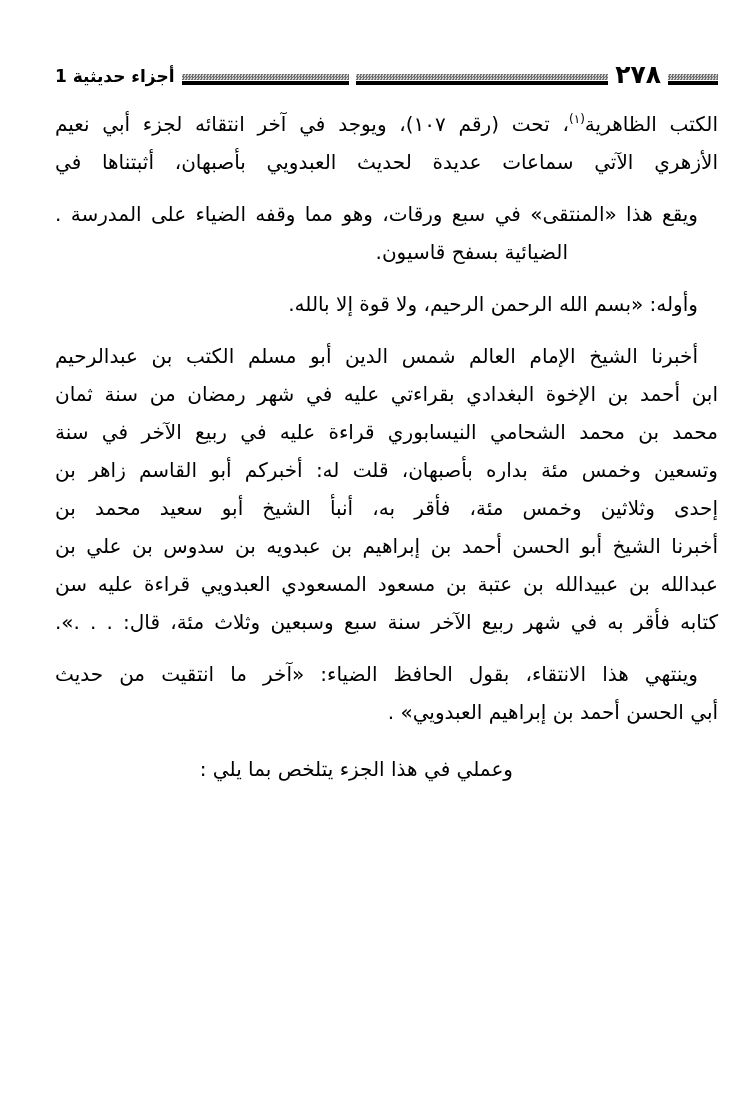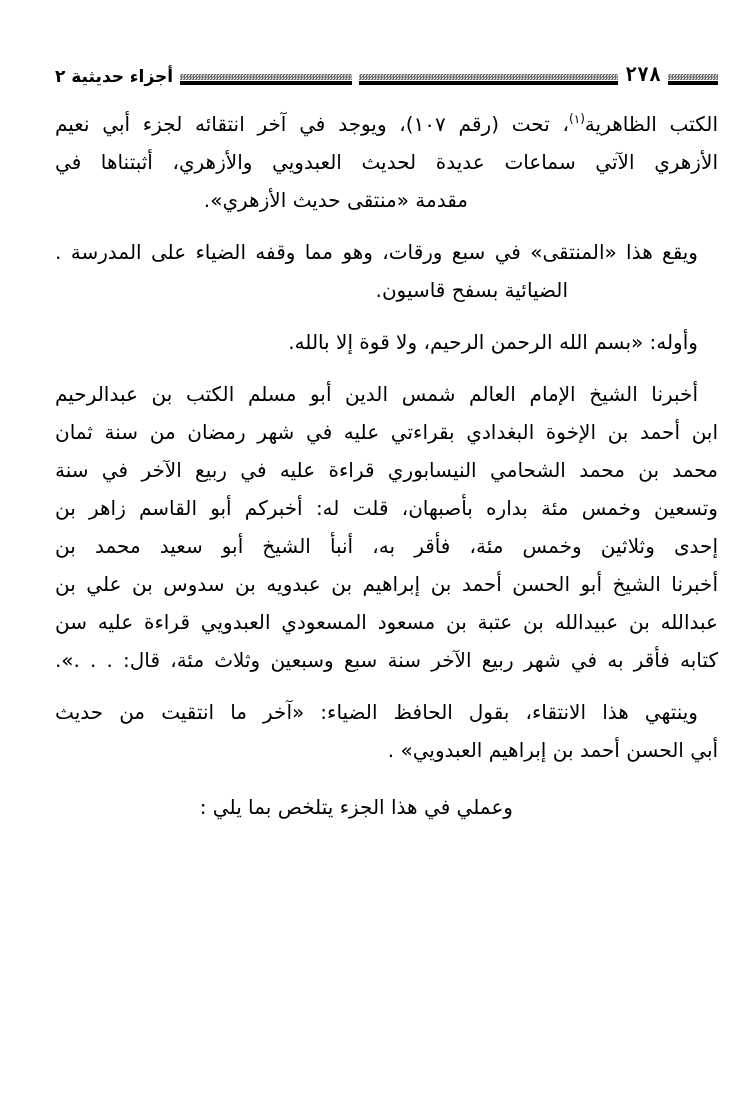--- a/index.html
+++ b/index.html
@@ -11,21 +11,21 @@
   .inner{padding:52px 36px 0 55px;}
 
   
   .header{display:flex;align-items:center;gap:7px;height:40px;}
   .rule{display:flex;flex-direction:column;transform:translateY(7px);}
   .rule .gray{height:6px;background:repeating-conic-gradient(#6f6f6f 0% 25%, #cfcfcf 0% 50%);background-size:3px 3px;}
   .rule .black{height:4px;background:#000;margin-top:1px;}
   .rule-right{width:50px;}
   .rule-a{flex-grow:1.5;}
   .rule-b{flex-grow:1;}
-  .page-num{font-weight:bold;font-size:20px;transform:translateY(2px);letter-spacing:1px;white-space:nowrap;font-family:Liberation Mono, monospace;}
+  .page-num{font-weight:bold;font-size:25px;transform:translateY(2px);letter-spacing:1px;white-space:nowrap;}
   .callig{font-weight:bold;font-size:27px;transform:translateY(1px);white-space:nowrap;}
   .series{font-weight:bold;font-size:17px;transform:translateY(4px);white-space:nowrap;}
 
   
   .bodytext{margin-top:13px;font-size:20px;line-height:38px;}
   .para{margin-bottom:14px;}
   .para:last-child{margin-bottom:0;}
   #p5{margin-bottom:19px;margin-top:12px;}
   #p6{margin-bottom:1px;}
   .ln{text-align:justify;text-align-last:justify;text-justify:inter-word;}
@@ -50,29 +50,28 @@
       </div>
       <div class="page-num">٢٧٨</div>
       <div class="rule rule-a">
         <div class="gray"></div>
         <div class="black"></div>
       </div>
       <div class="rule rule-b">
         <div class="gray"></div>
         <div class="black"></div>
       </div>
-      <div class="series">أجزاء حديثية ٢</div>
+      <div class="series">أجزاء حديثية 1</div>
     </div>
 
     <div class="bodytext">
 
       <div class="para" id="p1">
         <div class="ln"><span>الكتب الظاهرية</span><sup>(١)</sup><span>، تحت (رقم ١٠٧)، ويوجد في آخر انتقائه لجزء أبي نعيم</span></div>
-        <div class="ln">الأزهري الآتي سماعات عديدة لحديث العبدويي والأزهري، أثبتناها في</div>
-        <div class="ln end i255">مقدمة «منتقى حديث الأزهري».</div>
+        <div class="ln">الأزهري الآتي سماعات عديدة لحديث العبدويي بأصبهان، أثبتناها في</div>
       </div>
 
       <div class="para" id="p2">
         <div class="ln i20">ويقع هذا «المنتقى» في سبع ورقات، وهو مما وقفه الضياء على المدرسة .</div>
         <div class="ln end i150">الضيائية بسفح قاسيون.</div>
       </div>
 
       <div class="para" id="p3">
         <div class="ln end i20">وأوله: «بسم الله الرحمن الرحيم، ولا قوة إلا بالله.</div>
       </div>

